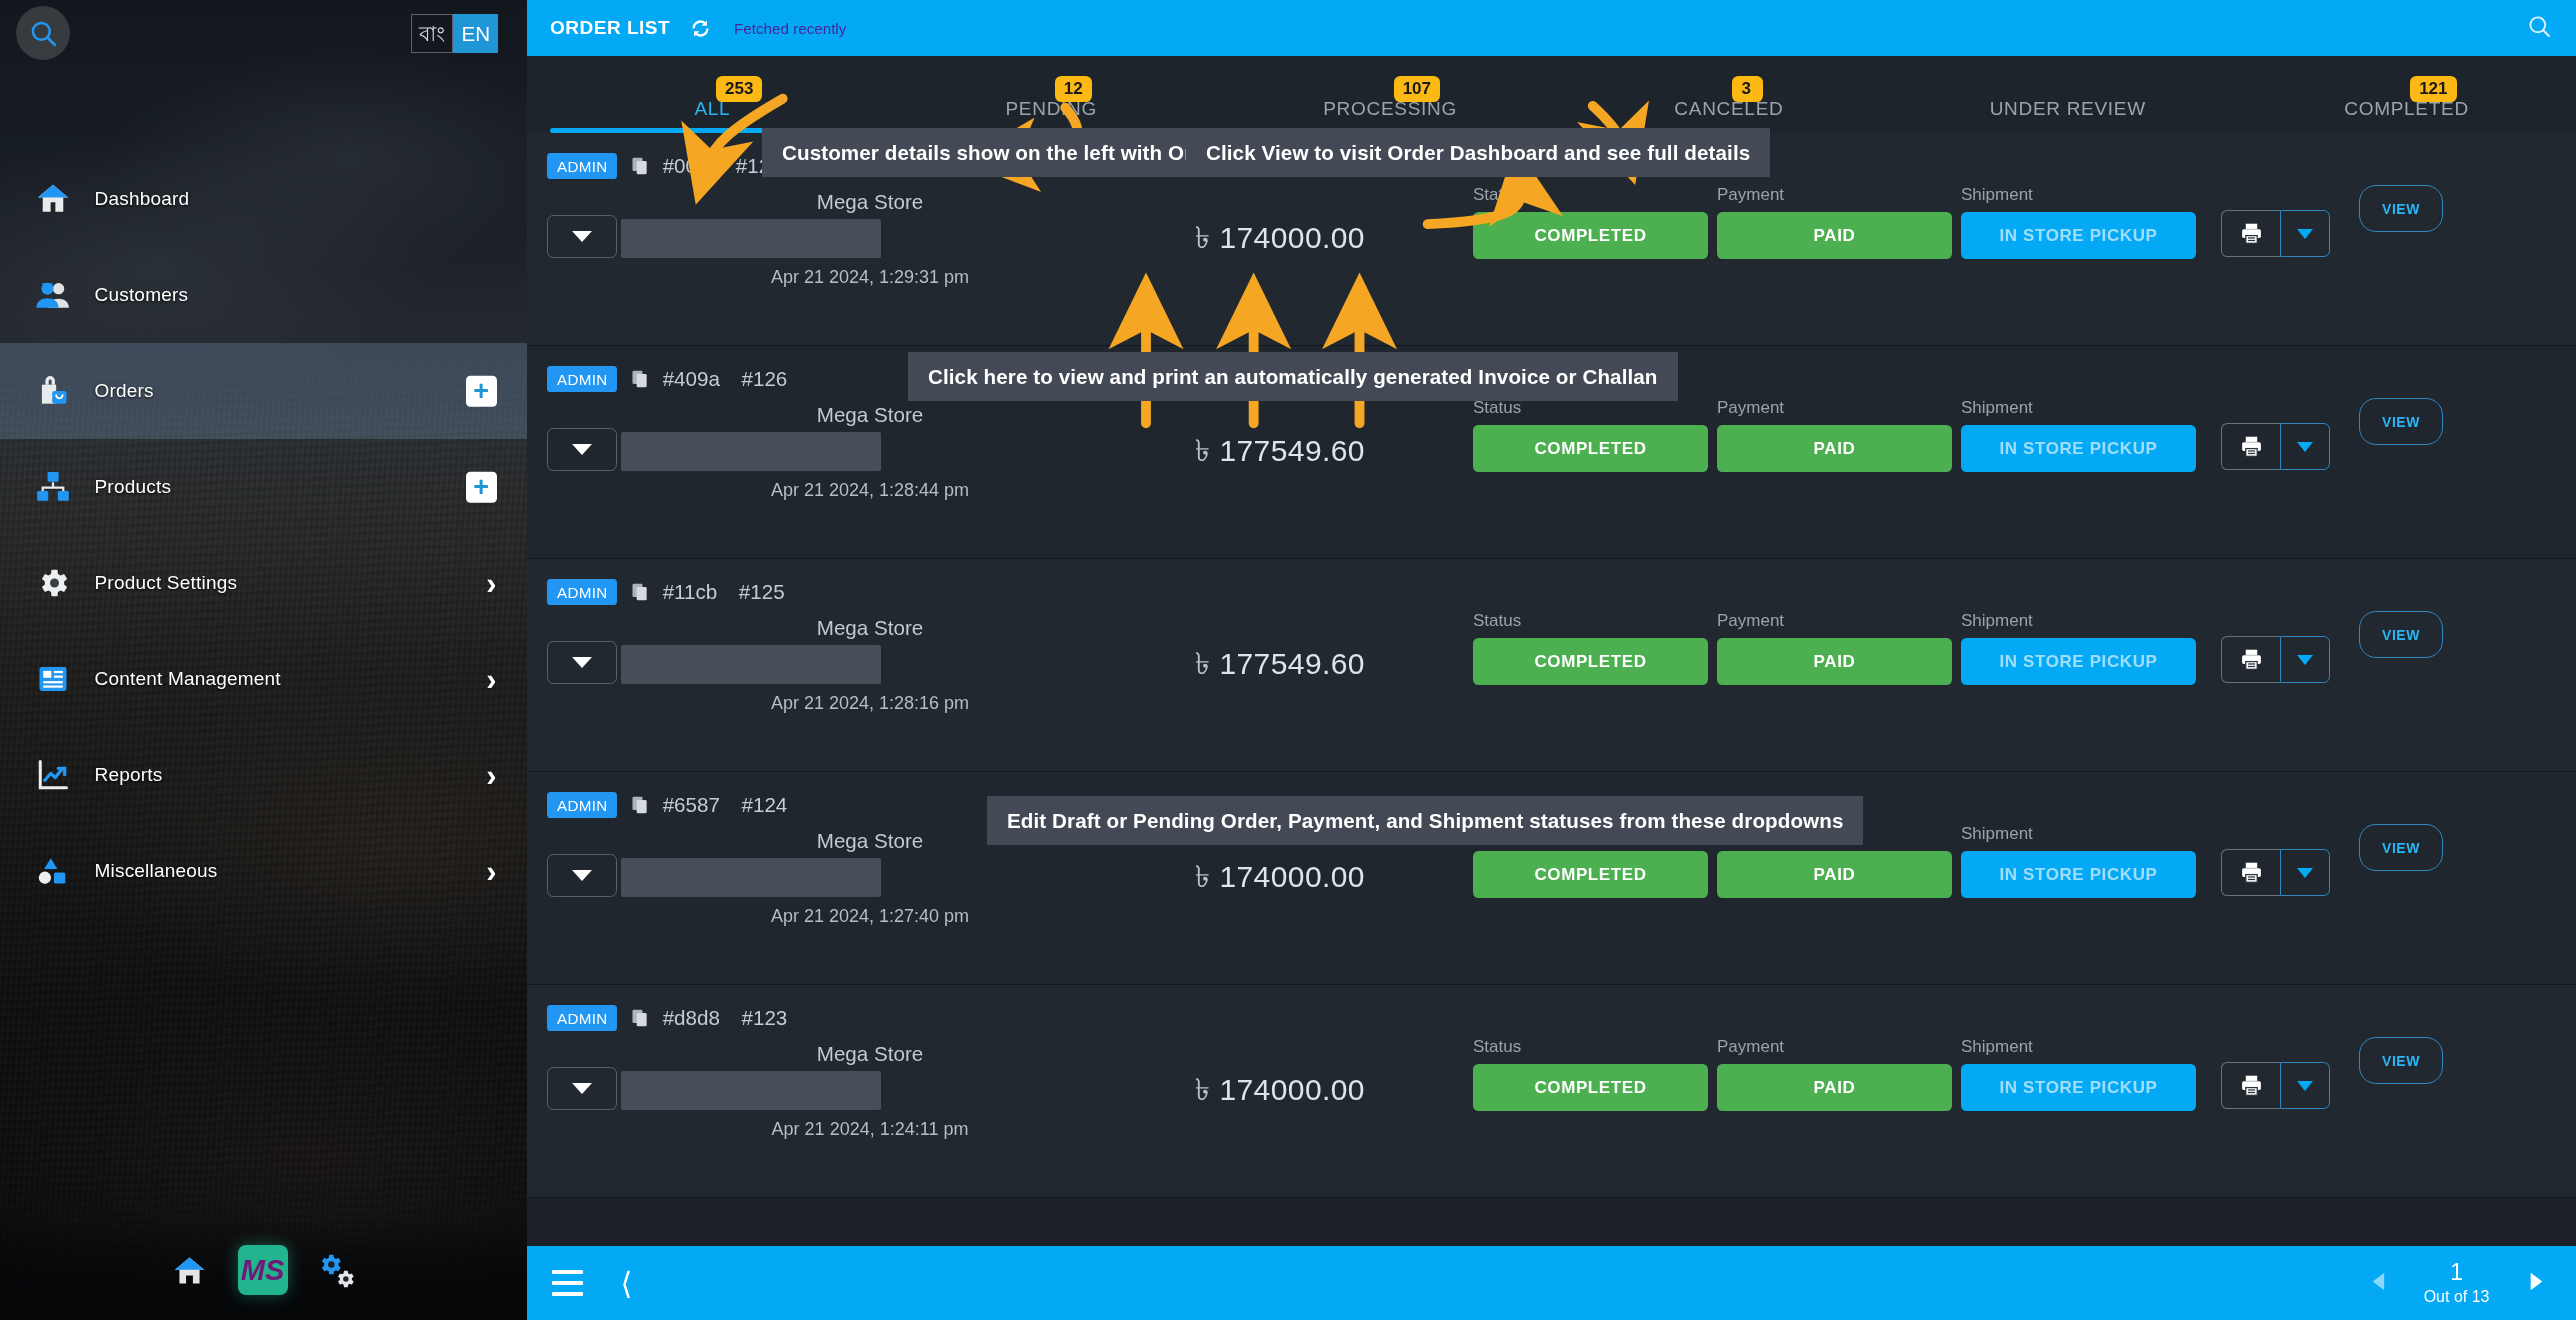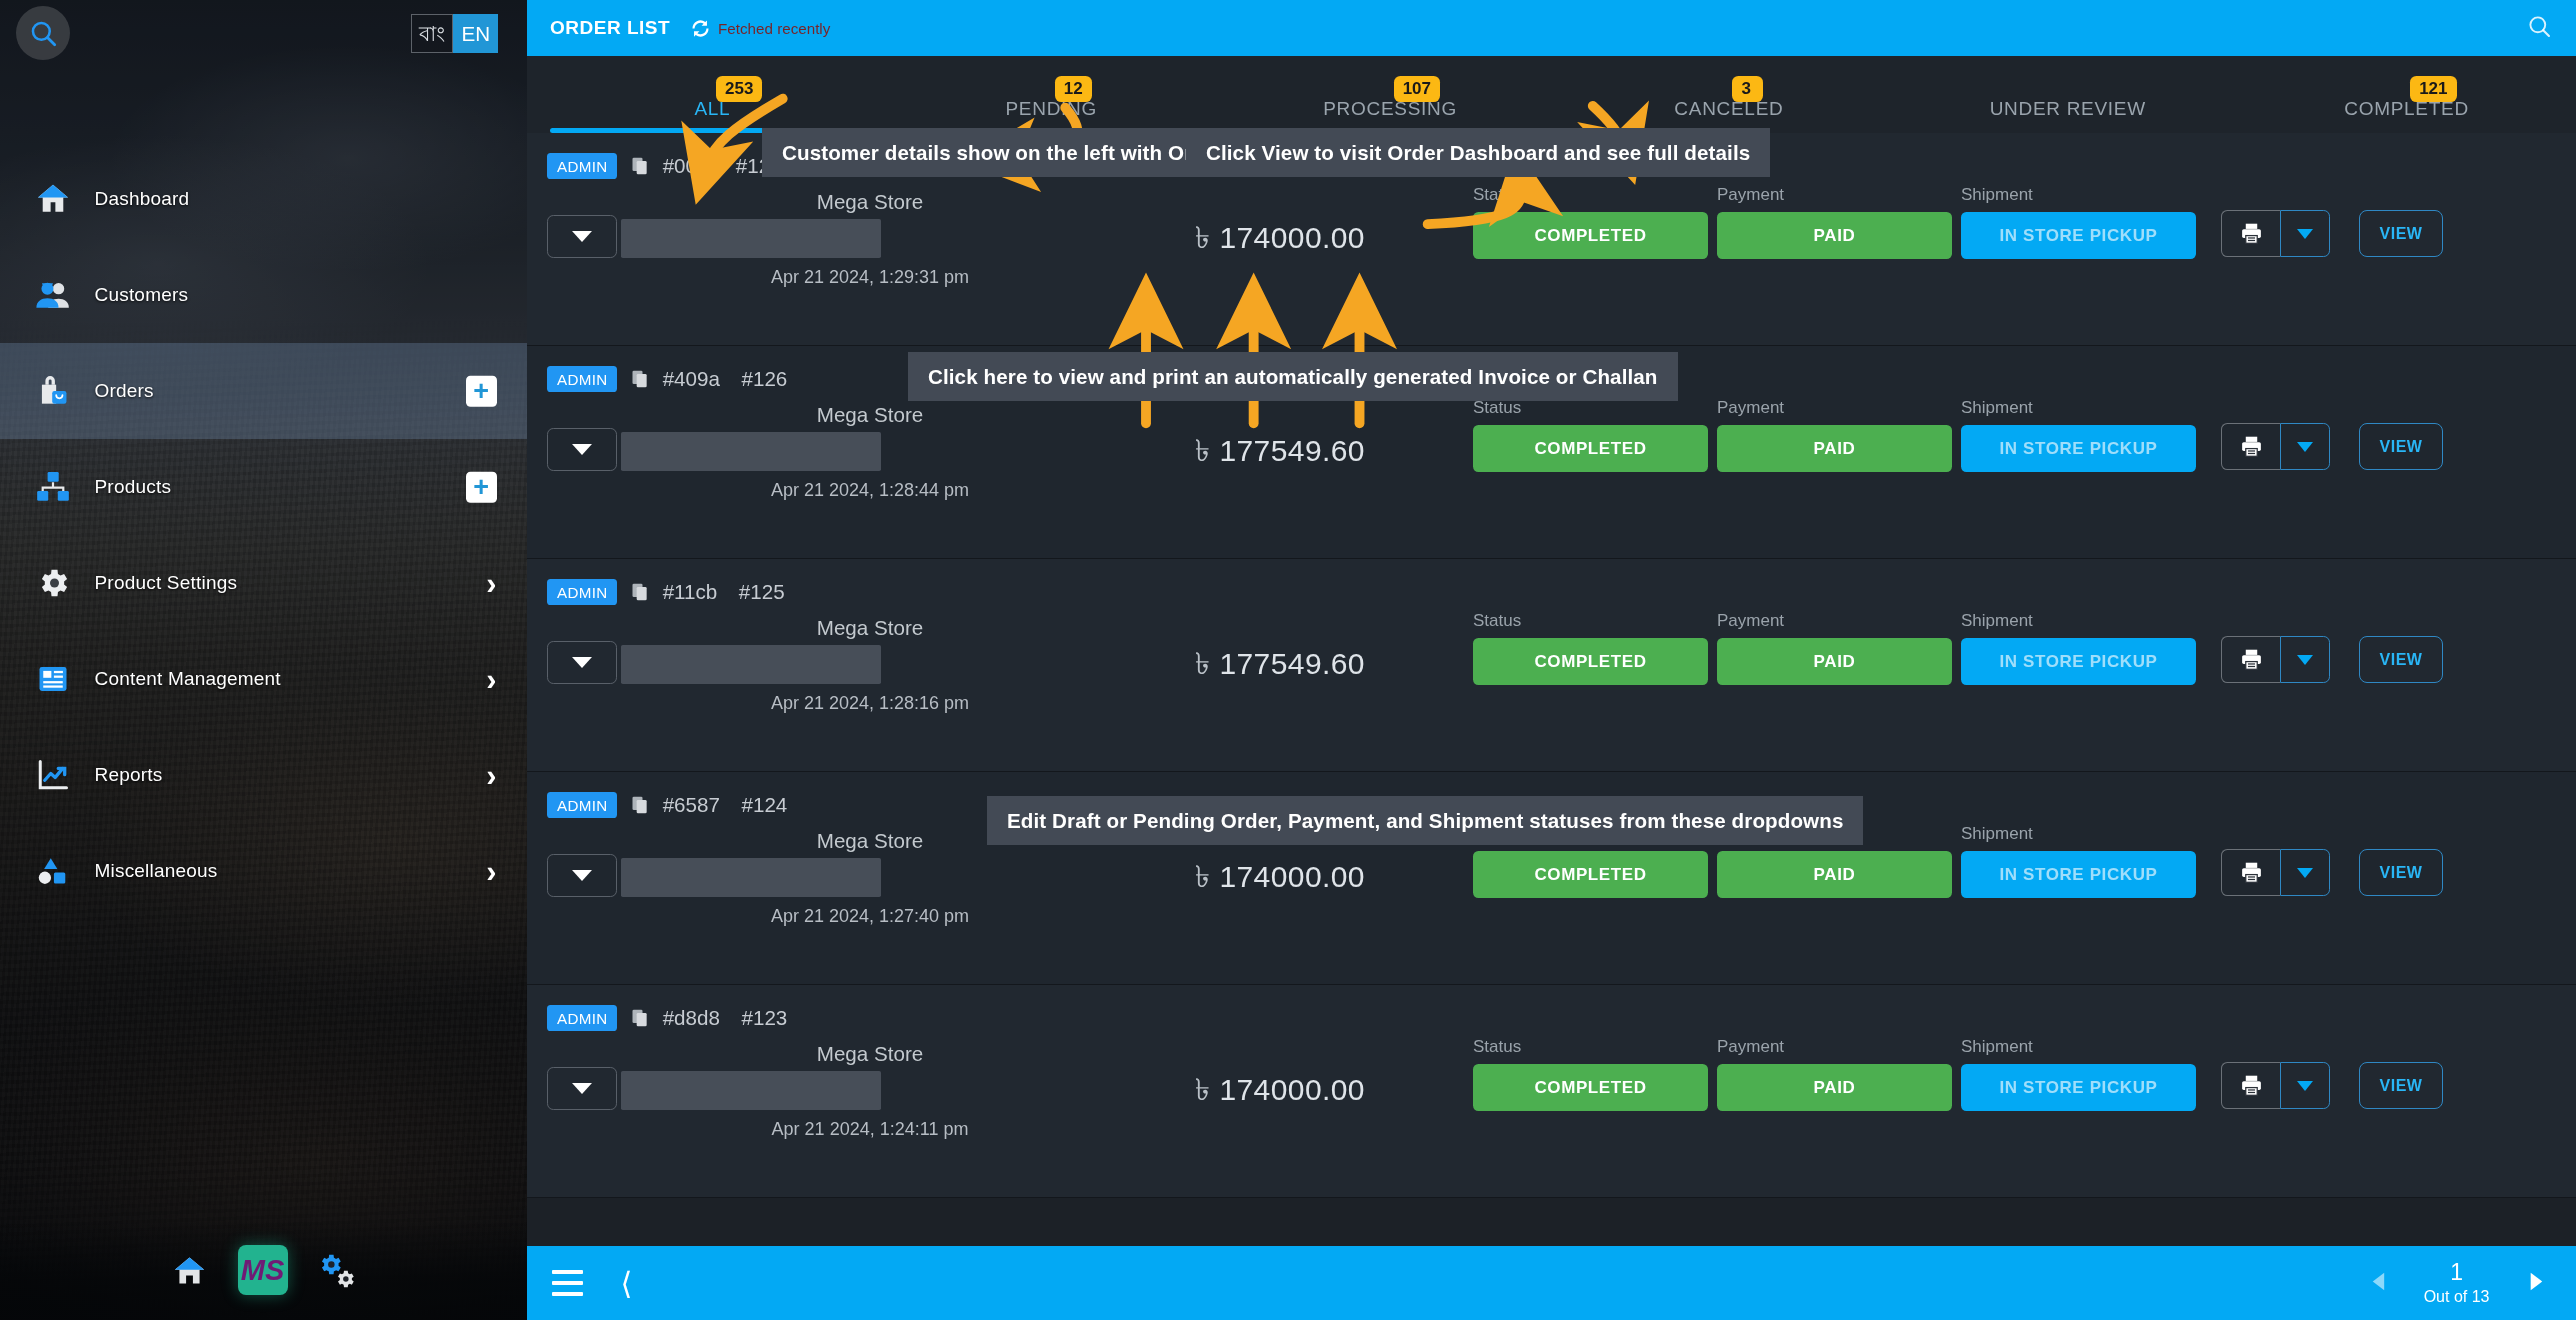--- a/index.html
+++ b/index.html
@@ -100,21 +100,21 @@
   .main { position: relative; flex: 1 1 auto; height: 1320px; background: #1c2127; overflow: hidden; }
 
   .topbar {
     height: 56px; background: #03a9f4; display: flex; align-items: center;
     padding-left: 23px; position: relative;
   }
   .topbar-title {
     color: #fff; font-size: 19px; font-weight: 700; letter-spacing: 0.5px;
   }
   .sync-icon { margin-left: 18px; display:flex; align-items:center; cursor:pointer; }
-  .fetched { color: #7f1d1d; font-size: 15.2px; margin-left: 5px; opacity: .95; }
+  .fetched { color: #4c1d95; font-size: 15.2px; margin-left: 21px; opacity: .95; }
   .top-search { position: absolute; right: 23px; top: 50%; transform: translateY(-50%); cursor: pointer; }
 
   .tabs {
     height: 77px; background: #1e242b; position: relative;
     display: flex; align-items: flex-end; padding: 0 0 0 16px;
   }
   .tab {
     position: relative; flex: 1 1 0; height: 77px;
     display: flex; align-items: flex-end; justify-content: center;
     padding-bottom: 12.6px; cursor: pointer;
@@ -187,23 +187,23 @@
   .print-btn {
     width: 59px; border: 0.9px solid #6b7178; border-right: none;
     border-radius: 6.3px 0 0 6.3px; display: flex; align-items: center; justify-content: center; cursor: pointer;
   }
   .print-caret {
     width: 50px; border: 0.9px solid #2f88c4; border-radius: 0 6.3px 6.3px 0;
     display: flex; align-items: center; justify-content: center; cursor: pointer;
   }
   .caret-sm { width:0;height:0;border-left:8px solid transparent;border-right:8px solid transparent;border-top:10px solid #03a9f4; }
   .view-btn {
-    margin-top: 25px; margin-left: 20px; width: 84px; height: 47px;
-    border: 0.9px solid #2f88c4; border-radius: 8px; color: #29b6f6;
-    font-size: 16px; font-weight: 600; letter-spacing: 0.5px;
+    margin-left: 20px; width: 84px; height: 47px;
+    border: 0.9px solid #2f88c4; border-radius: 17px; color: #29b6f6;
+    font-size: 14px; font-weight: 600; letter-spacing: 0.5px;
     display: flex; align-items: center; justify-content: center; cursor: pointer;
   }
 
   
   .bottombar {
     position: absolute; left: 0; bottom: 0; width: 100%; height: 74px;
     background: #03a9f4; display: flex; align-items: center; padding: 0 0 0 25px;
   }
   .bb-left { display: flex; align-items: center; gap: 38px; }
   .hamburger { display:flex; flex-direction:column; gap:6.3px; cursor:pointer; }

